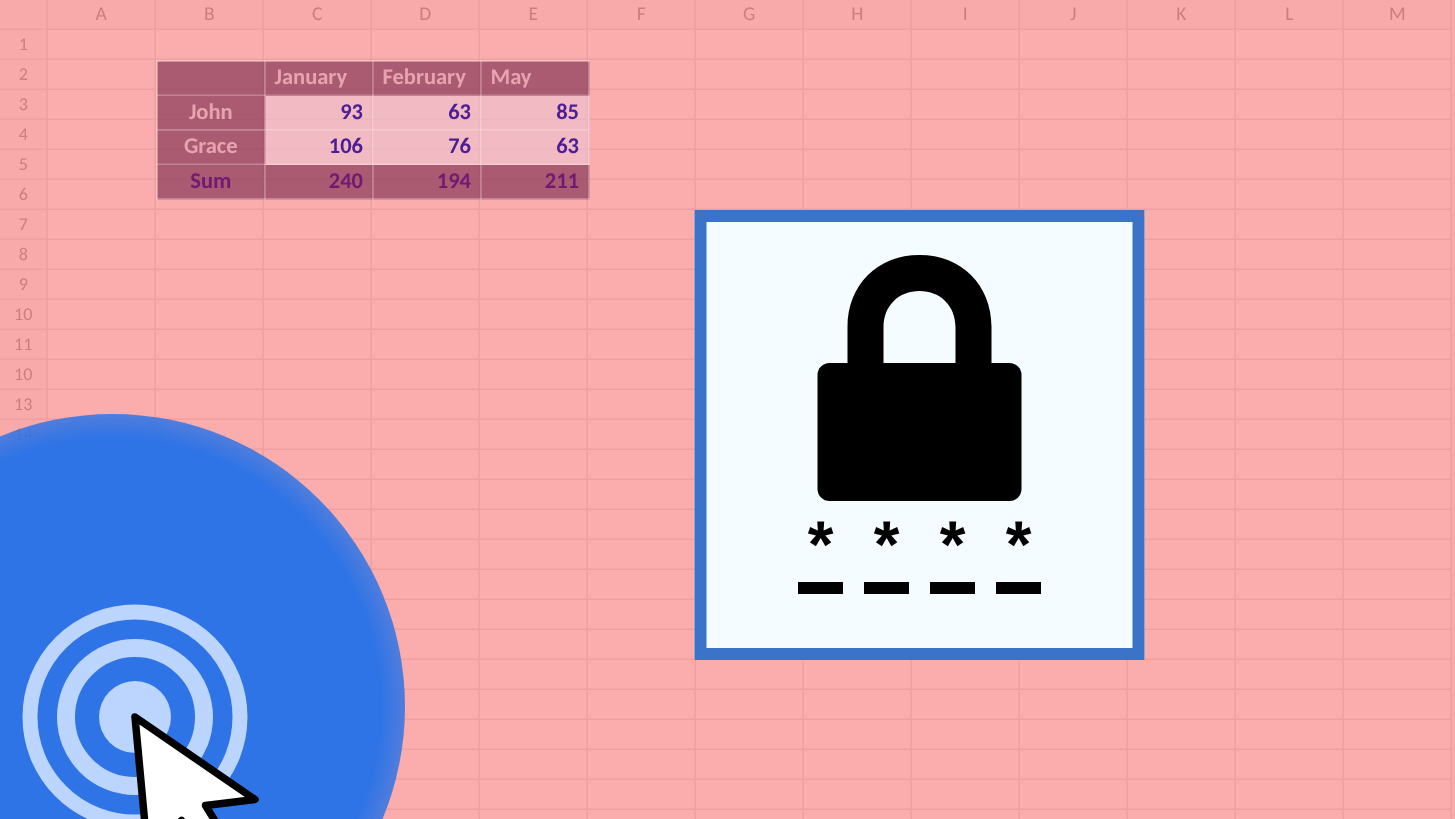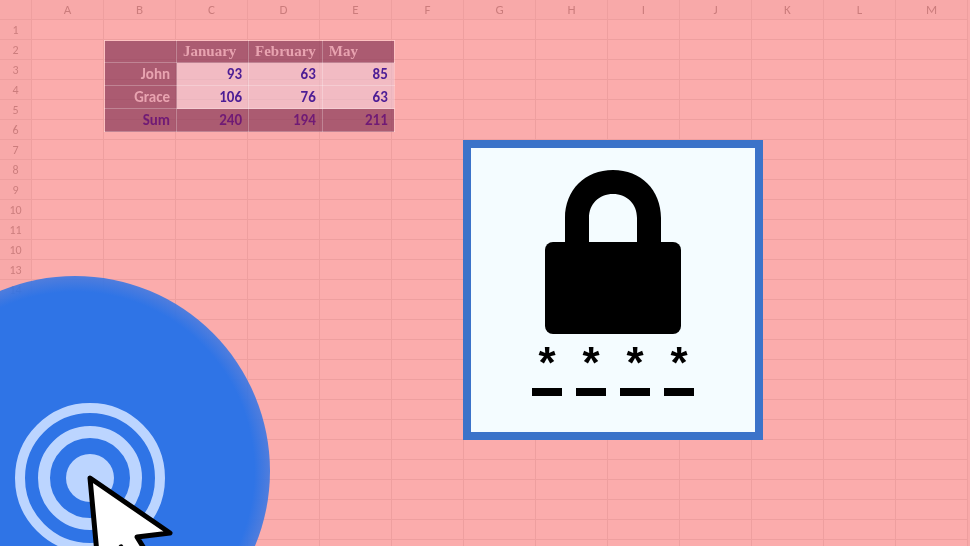--- a/index.html
+++ b/index.html
@@ -53,27 +53,26 @@
       font-size: 15px;
     }
     .data-table td, .data-table th {
       width: 72px;
       height: 20px;
       border: 1px solid rgba(255,255,255,0.25);
       padding: 2px 6px;
       text-align: right;
       color: #c23b4b;
     }
-    .data-table .rlabel { text-align: right; font-weight: bold; }
+    .data-table .rlabel { text-align: center; font-weight: bold; }
     .data-table thead th {
       background: rgba(140, 60, 90, 0.72);
       color: #e8a3b0;
       font-weight: bold;
       text-align: left;
-      font-family: Liberation Serif, serif;
     }
     .data-table .sumrow td {
       background: rgba(140, 60, 90, 0.72);
       color: #701a75;
       font-weight: bold;
     }
     .data-table tbody tr:not(.sumrow) td.rlabel {
       background: rgba(140, 60, 90, 0.72);
       color: #e8a3b0;
     }

